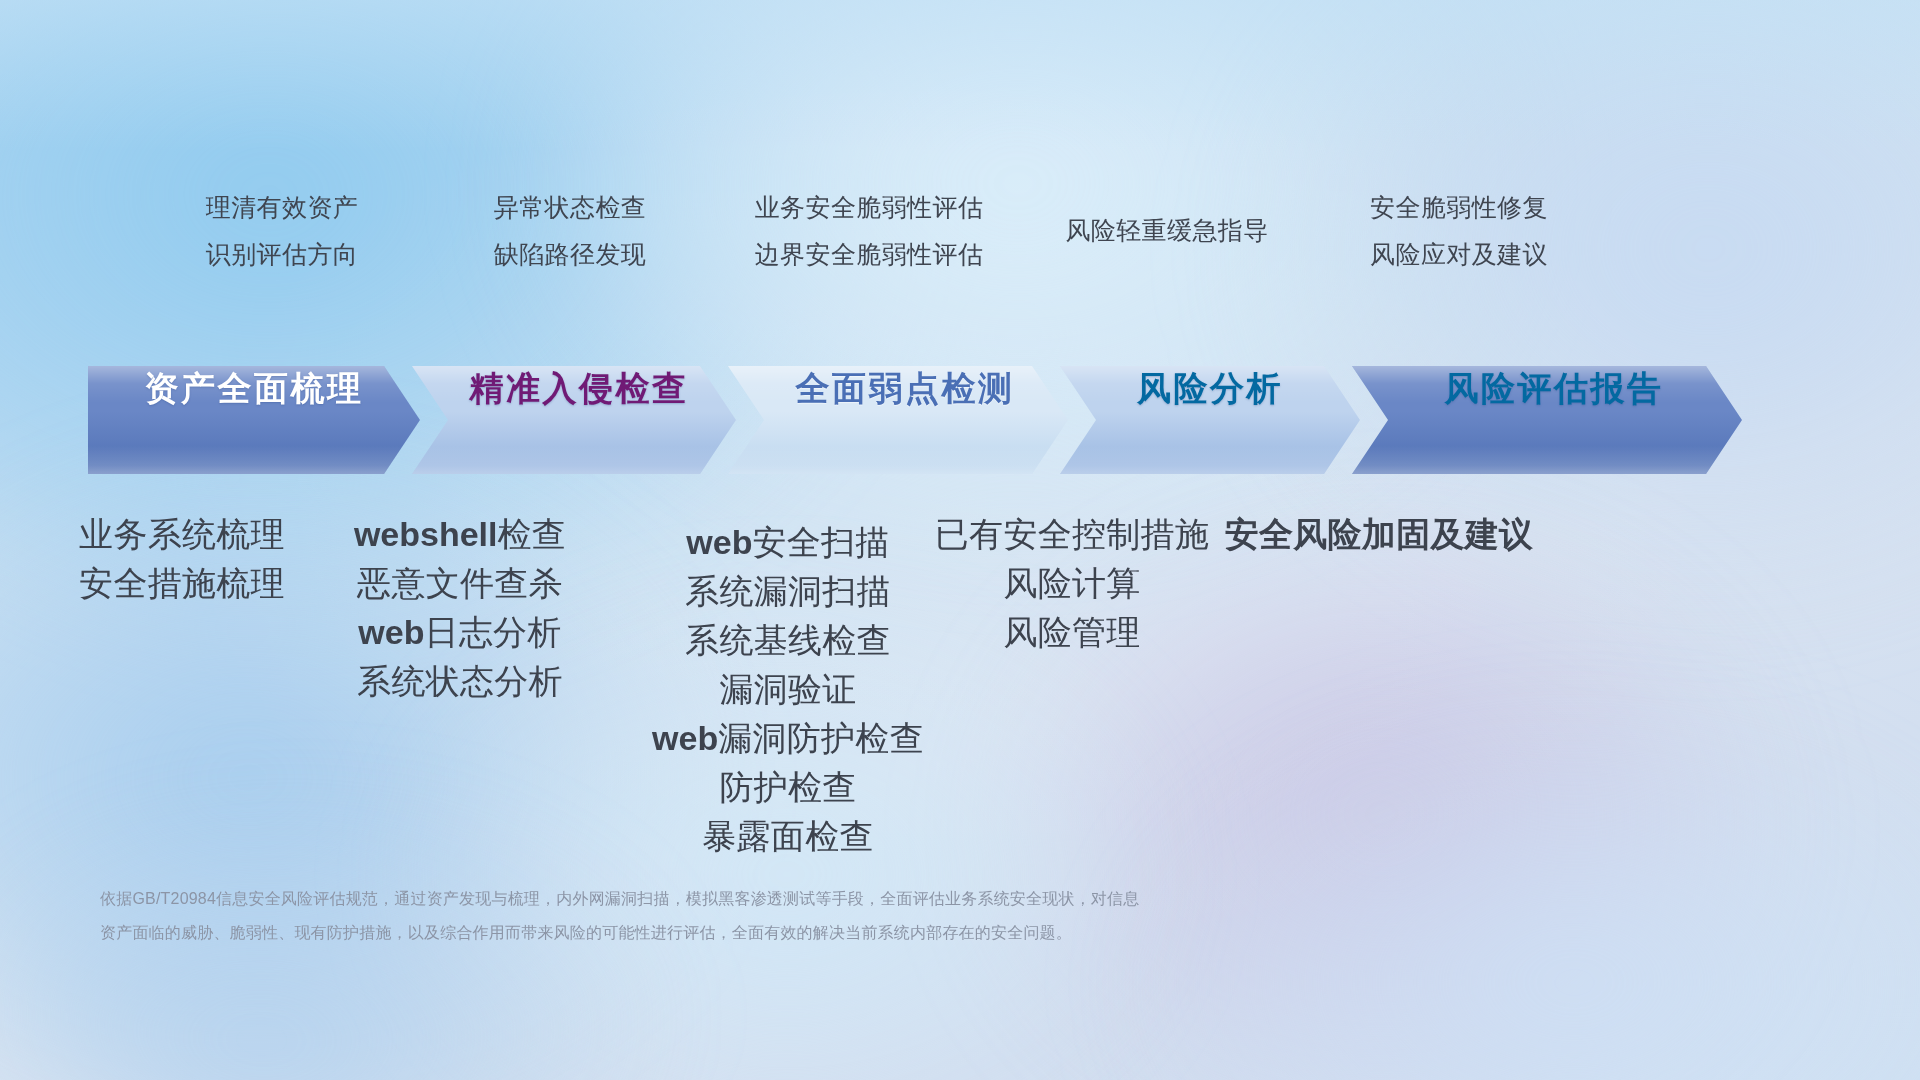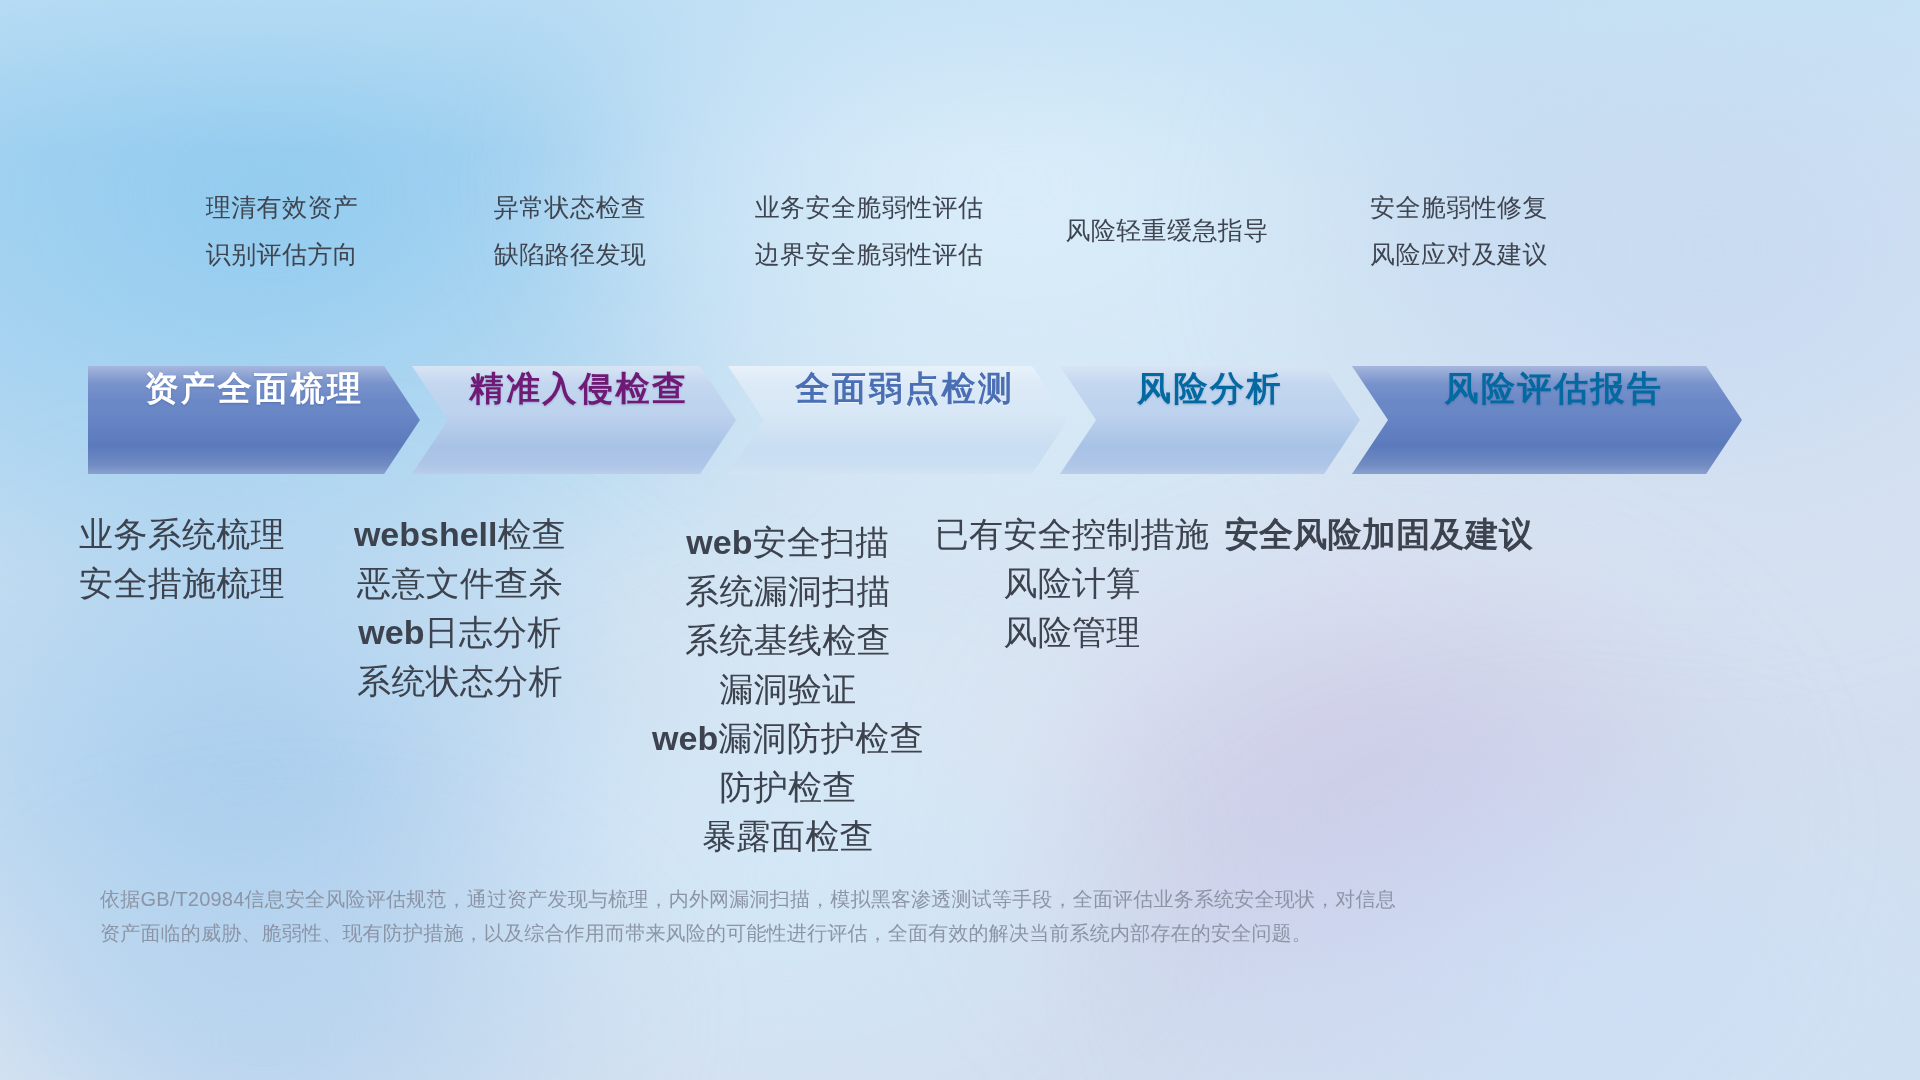--- a/index.html
+++ b/index.html
@@ -55,21 +55,21 @@
 
   
   .botrow{position:absolute;left:90px;top:510px;width:1760px;display:flex;}
   .botcol{position:relative;text-align:center;}
   .botcol .bl{font-size:34px;color:#3d434e;line-height:49px;white-space:nowrap;letter-spacing:.3px;}
   .botcol .bl b{font-weight:bold;letter-spacing:0;}
 
   
   .footer{
     position:absolute;left:100px;top:882px;width:1540px;
-    font-size:20px;line-height:34px;color:#8c95a6;letter-spacing:.2px;
+    font-size:16px;line-height:34px;color:#8c95a6;letter-spacing:.2px;
   }
   .footer p{margin:0;}
 </style>
 </head>
 <body>
 
 <div id="bg">
   <div class="bgl g1"></div>
   <div class="bgl g2"></div>
   <div class="bgl g3"></div>

